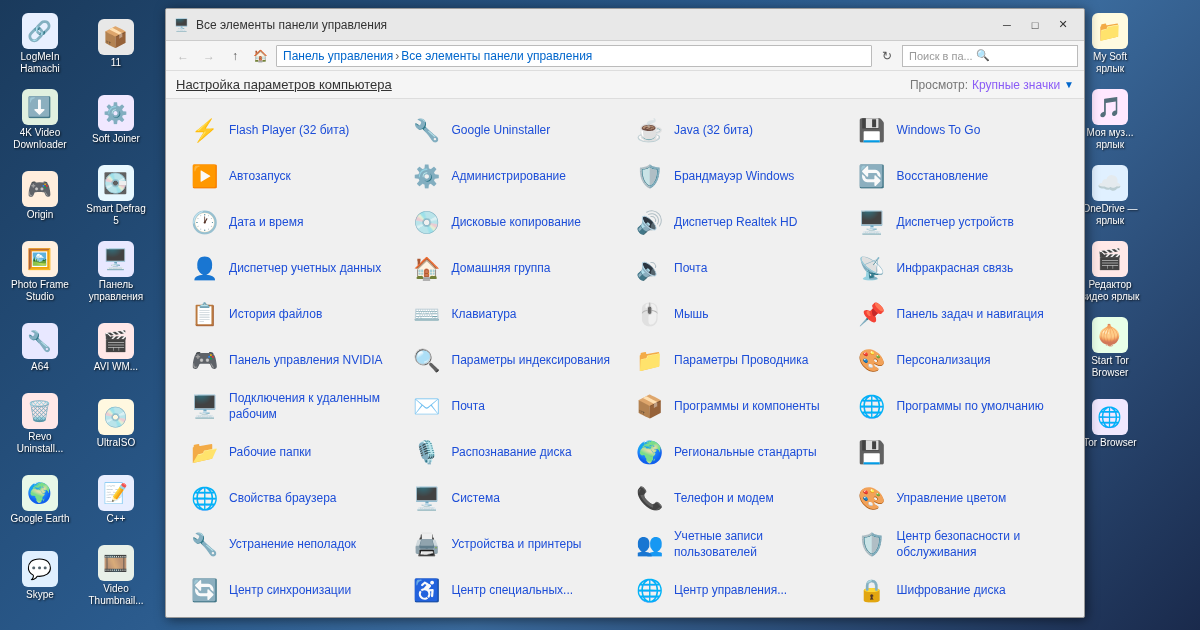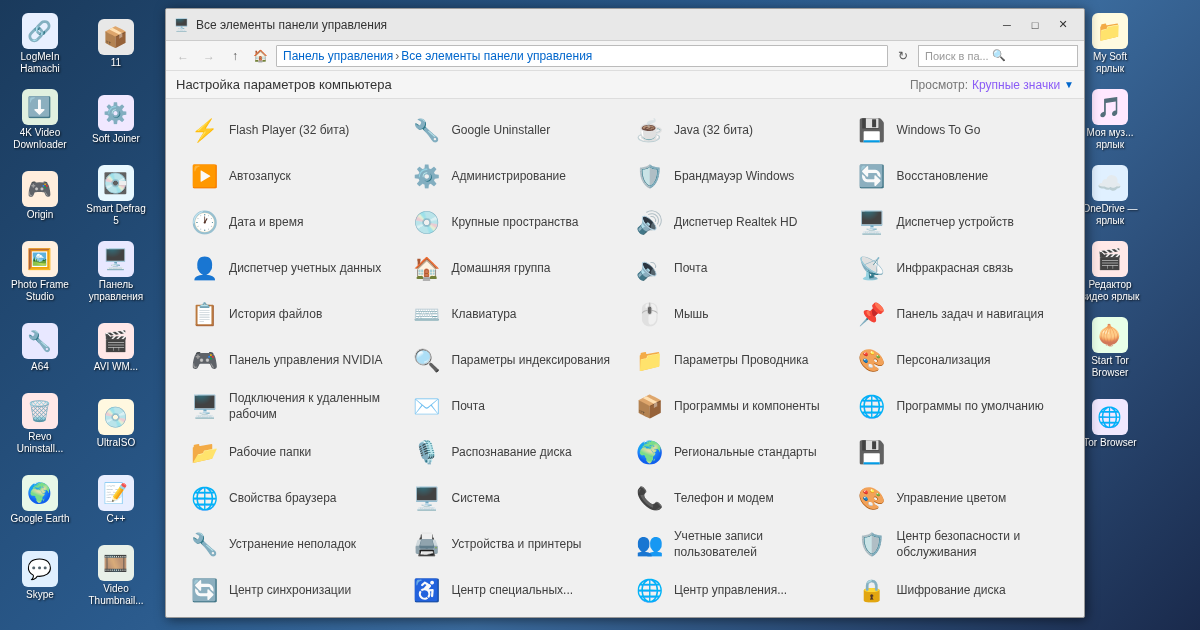--- a/index.html
+++ b/index.html
@@ -186,21 +186,21 @@
       color: #666;
       margin: 0 2px;
     }
 
     .path-link {
       color: #0066cc;
       cursor: pointer;
     }
 
     .search-box {
-      width: 160px;
+      width: 176px;
       height: 22px;
       border: 1px solid #bbb;
       padding: 0 6px;
       font-size: 11px;
       background: white;
       display: flex;
       align-items: center;
       color: #999;
     }
 
@@ -224,20 +224,21 @@
       align-items: center;
       padding: 0 10px;
       flex-shrink: 0;
     }
 
     .toolbar-title {
       font-size: 13px;
       font-weight: 400;
       color: #333;
       flex: 1;
+      text-decoration: underline;
     }
 
     .view-control {
       display: flex;
       align-items: center;
       gap: 4px;
       font-size: 12px;
       color: #555;
     }
 
@@ -289,21 +290,21 @@
       height: 32px;
       flex-shrink: 0;
       display: flex;
       align-items: center;
       justify-content: center;
       font-size: 22px;
     }
 
     .cp-item-label {
       font-size: 12px;
-      color: #404040;
+      color: #1d4ed8;
       line-height: 1.3;
     }
   </style>
 </head>
 <body>
 
 <div class="desktop">
 
   <div class="desktop-icons-left">
   <div class="desktop-icon">
@@ -474,21 +475,21 @@
           <div class="cp-item">
     <div class="cp-item-icon" style="color:#0055cc;">🔄</div>
     <span class="cp-item-label">Восстановление</span>
   </div>
           <div class="cp-item">
     <div class="cp-item-icon" style="color:#0055cc;">🕐</div>
     <span class="cp-item-label">Дата и время</span>
   </div>
           <div class="cp-item">
     <div class="cp-item-icon" style="color:#0055cc;">💿</div>
-    <span class="cp-item-label">Крупные пространства</span>
+    <span class="cp-item-label">Дисковые копирование</span>
   </div>
           <div class="cp-item">
     <div class="cp-item-icon" style="color:#cc6600;">🔊</div>
     <span class="cp-item-label">Диспетчер Realtek HD</span>
   </div>
           <div class="cp-item">
     <div class="cp-item-icon" style="color:#0055cc;">🖥️</div>
     <span class="cp-item-label">Диспетчер устройств</span>
   </div>
           <div class="cp-item">

